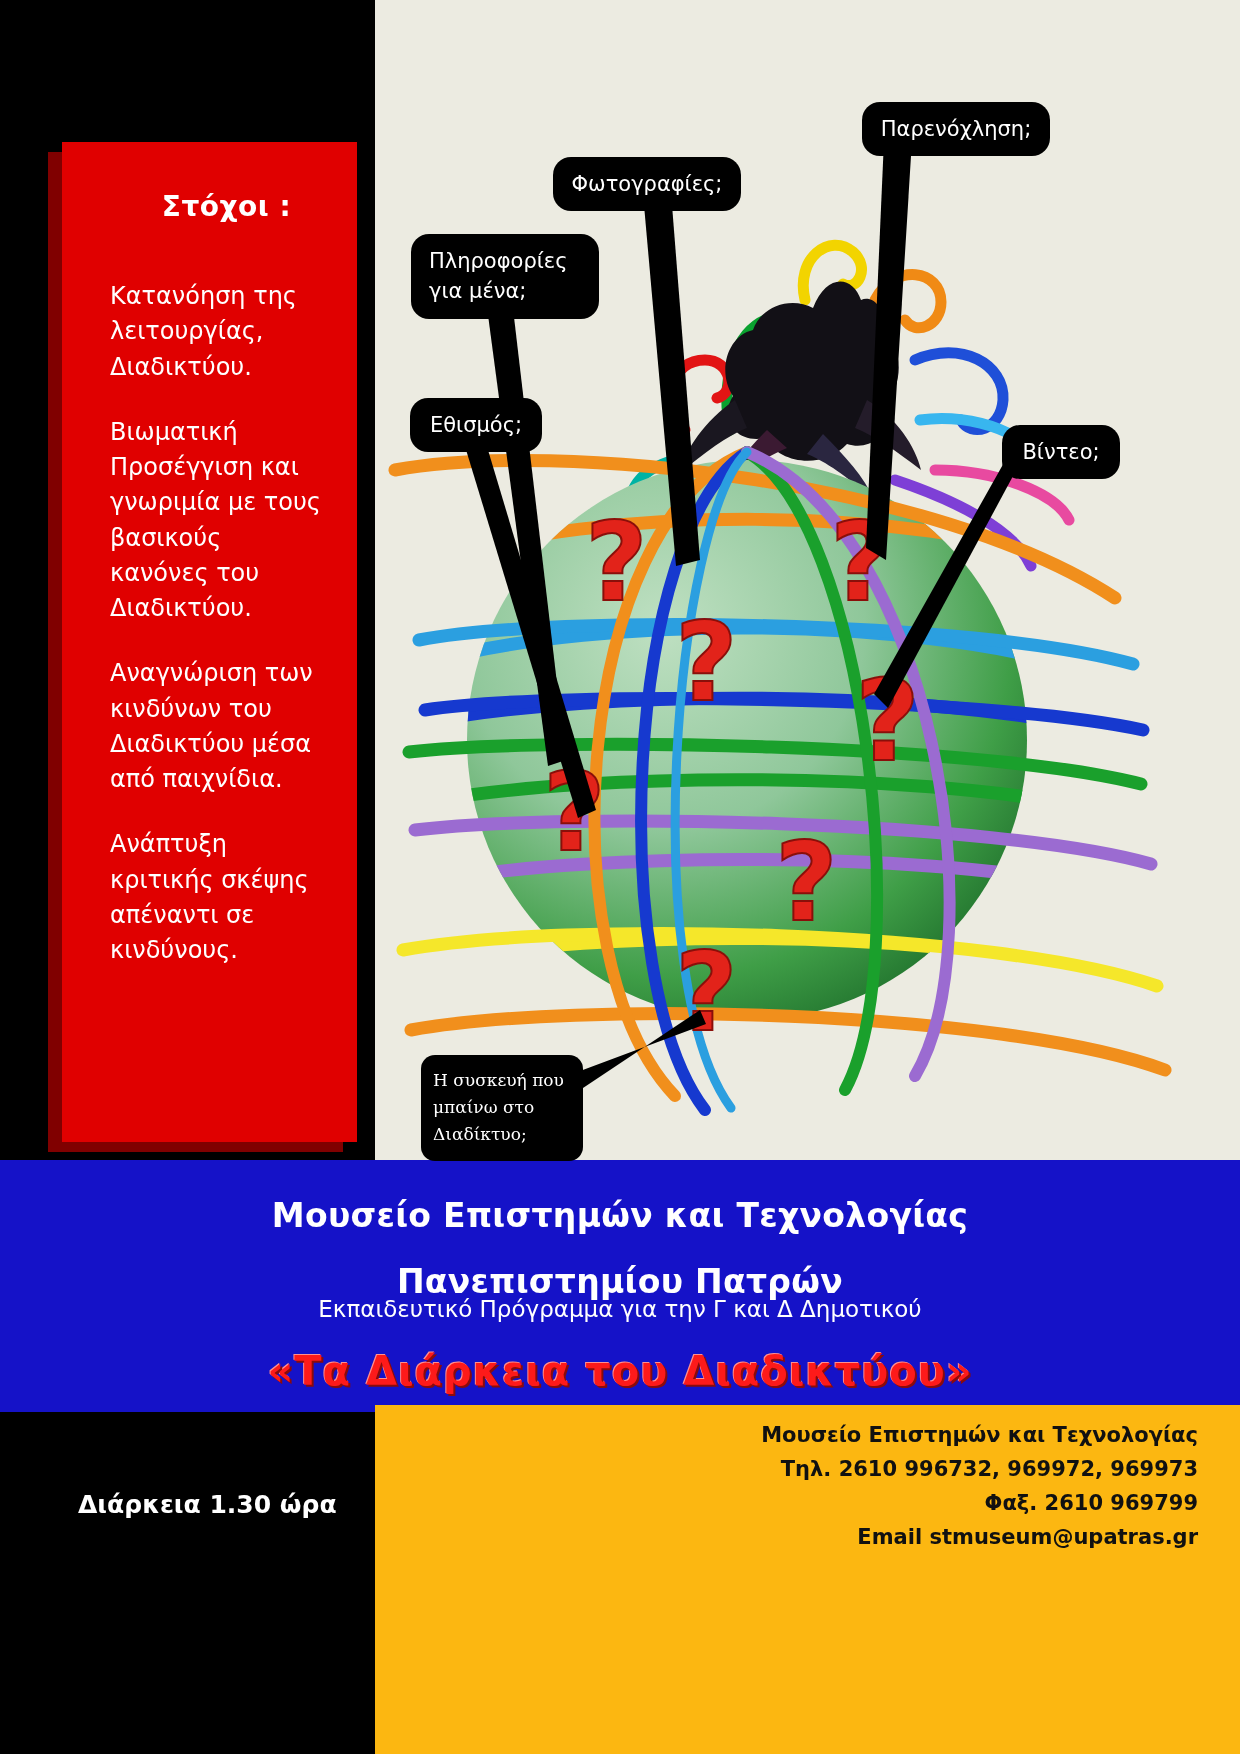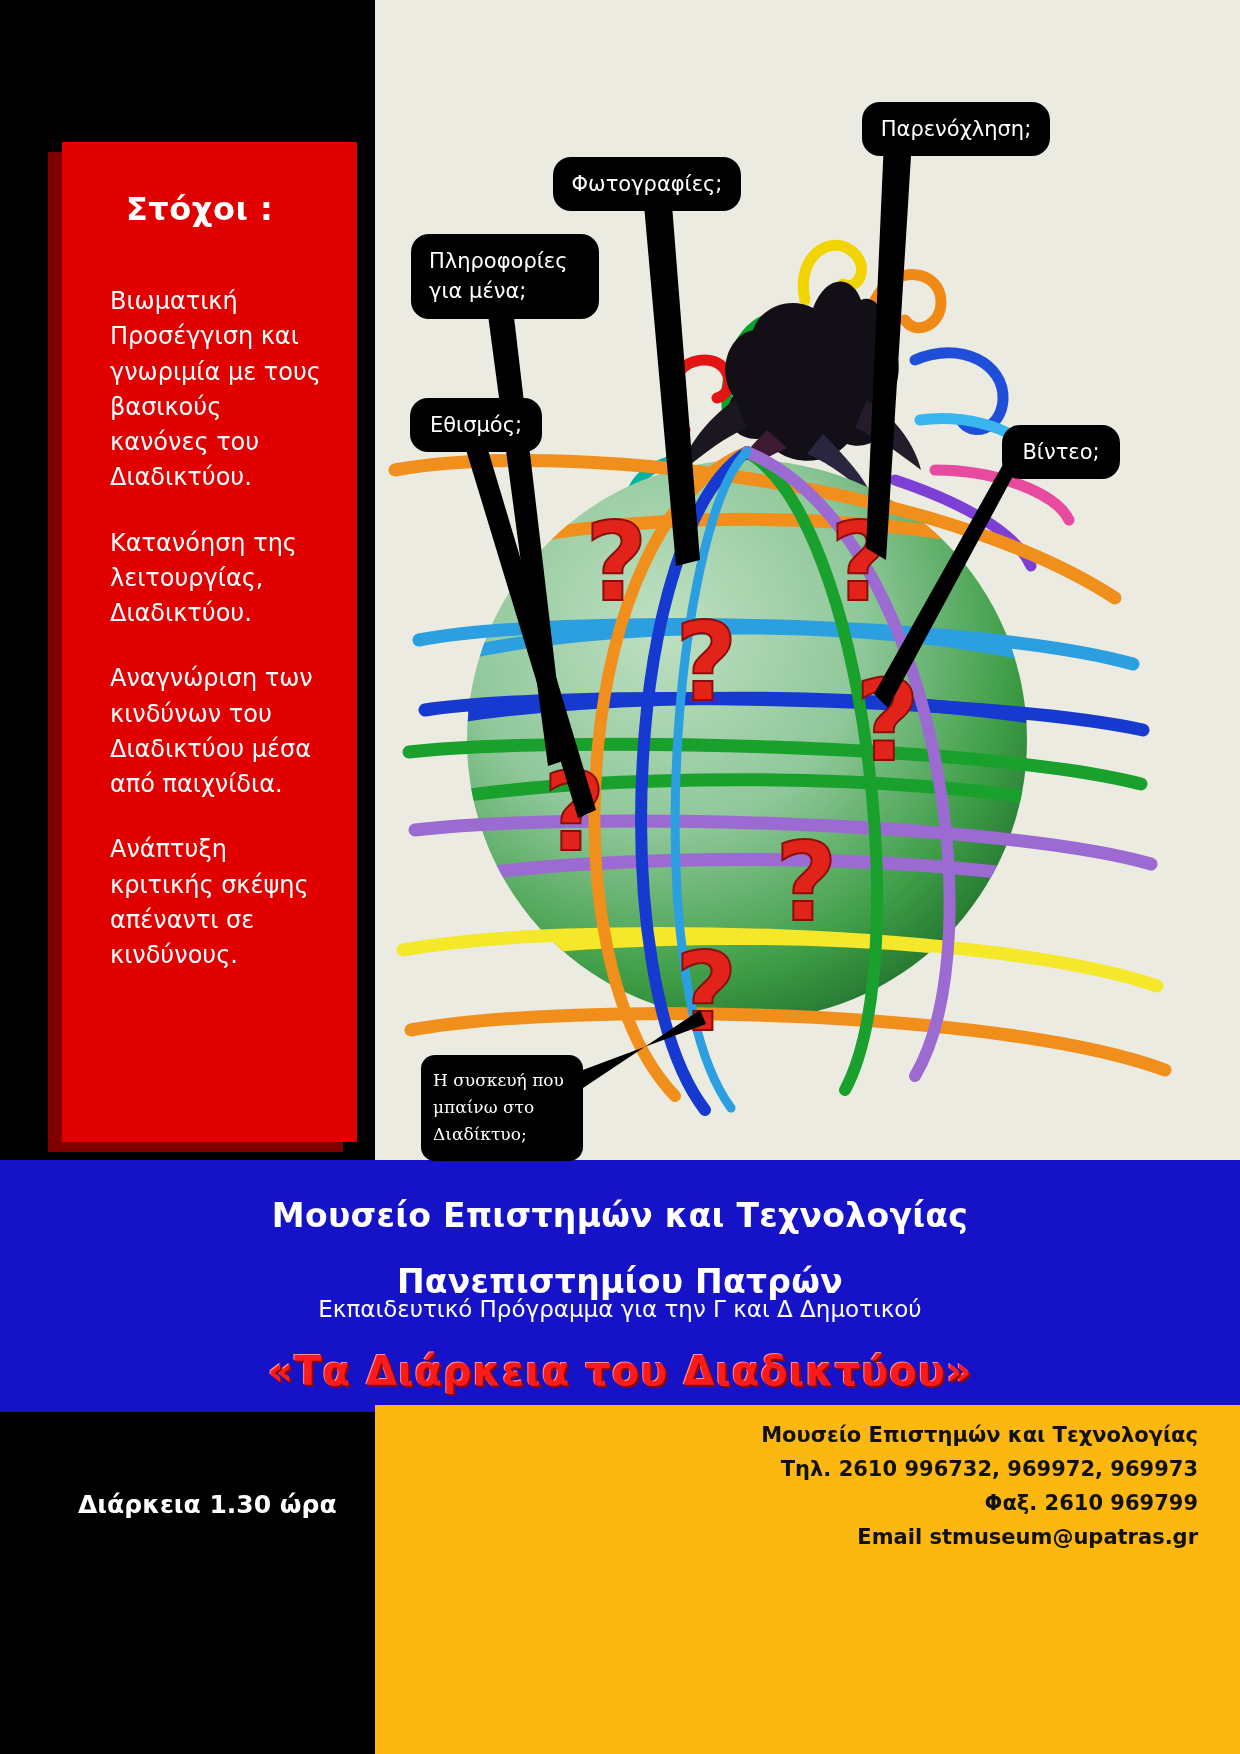--- a/index.html
+++ b/index.html
@@ -5,21 +5,21 @@
   html,body{margin:0;padding:0;background:#fff;}
   body{width:1240px;height:1754px;font-family:"DejaVu Sans","Liberation Sans",sans-serif;}
   .poster{position:relative;width:1240px;height:1754px;overflow:hidden;background:#000;}
 
   
   .top-black{position:absolute;left:0;top:0;width:375px;height:1160px;background:#000;}
   .top-cream{position:absolute;left:375px;top:0;width:865px;height:1160px;background:#ecebe1;}
   .goals{position:absolute;left:62px;top:142px;width:295px;height:1000px;background:#e00000;
      box-shadow: -14px 10px 0 0 rgba(150,0,0,.85);}
   .goals-inner{padding:48px 30px 0 48px;color:#fff;}
-  .goals-title{font-size:32px;font-weight:bold;letter-spacing:.5px;margin:0 0 56px 16px;}
+  .goals-title{font-size:28px;font-weight:bold;letter-spacing:.5px;margin:0 0 56px 16px;text-align:center;}
   .goal-p{font-size:24px;line-height:1.47;margin:0 0 30px 0;}
 
   
   .bubble{position:absolute;background:#000;color:#fff;border-radius:18px;
      padding:12px 18px;font-size:21px;line-height:1.45;z-index:40;}
   .bubble.serif{font-family:"DejaVu Serif","Liberation Serif",serif;font-size:17px;line-height:1.6;border-radius:14px;}
 
   
   .globe-wrap{position:absolute;left:375px;top:0;width:865px;height:1160px;z-index:10;}
 
@@ -123,22 +123,22 @@
         <text x="168" y="850" font-size="108">?</text>
         <text x="400" y="920" font-size="108">?</text>
         <text x="300" y="1030" font-size="108">?</text>
       </g>
     </svg>
   </div>
 
   <div class="goals">
     <div class="goals-inner">
       <div class="goals-title">Στόχοι :</div>
+      <p class="goal-p">Κατανόηση της λειτουργίας, Διαδικτύου.</p>
       <p class="goal-p">Βιωματική Προσέγγιση και γνωριμία με τους βασικούς κανόνες του Διαδικτύου.</p>
-      <p class="goal-p">Κατανόηση της λειτουργίας, Διαδικτύου.</p>
       <p class="goal-p">Αναγνώριση των  κινδύνων του Διαδικτύου μέσα από παιχνίδια.</p>
       <p class="goal-p">Ανάπτυξη κριτικής σκέψης απέναντι σε κινδύνους.</p>
     </div>
   </div>
 
   <svg style="position:absolute;left:0;top:0;width:1240px;height:1200px;z-index:30;" xmlns="http://www.w3.org/2000/svg">
 
     <polygon points="884,140 912,140 886,560 866,548" fill="#000"></polygon>
 
     <polygon points="644,205 672,205 700,560 676,566" fill="#000"></polygon>

